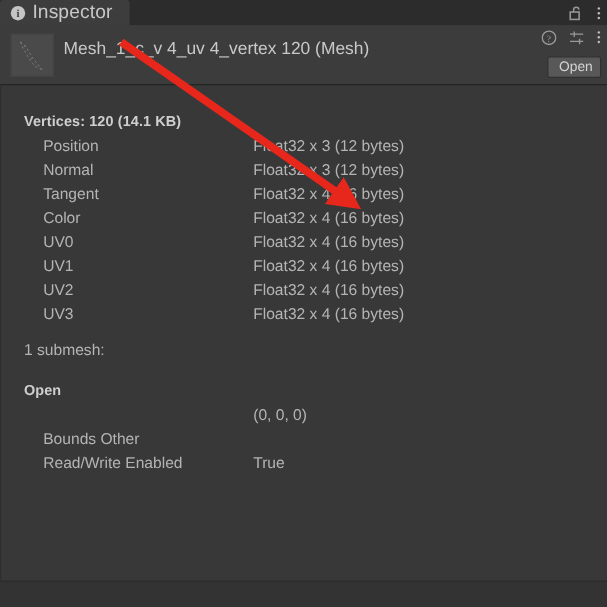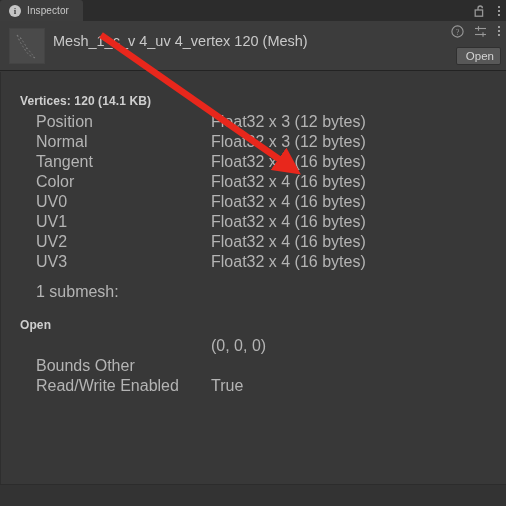--- a/index.html
+++ b/index.html
@@ -38,21 +38,21 @@
     height: 21px;
     background: #3d3d3d;
     display: flex;
     align-items: center;
     padding: 0 14px 0 9px;
     border-top-left-radius: 3px;
     border-top-right-radius: 3px;
     box-sizing: border-box;
   }
   .tab-label {
-    font-size: 10px;
+    font-size: 16px;
     color: #c8c8c8;
     margin-left: 6px;
     letter-spacing: 0.1px;
   }
   .info-icon {
     width: 12px; height: 12px;
     border-radius: 50%;
     background: #c5c5c5;
     color: #3d3d3d;
     font-size: 9px;
@@ -158,34 +158,34 @@
     font-size: 12px;
     font-weight: bold;
     color: #cfcfcf;
     margin: 6px 0 4px 19px;
     letter-spacing: 0.1px;
   }
   .row {
     position: relative;
     height: 20px;
     line-height: 20px;
-    font-size: 16px;
+    font-size: 13px;
     color: #b4b4b4;
   }
   .row .lbl {
     position: absolute;
     left: 35px;
     white-space: nowrap;
   }
   .row .val {
     position: absolute;
     left: 210px;
     white-space: nowrap;
   }
-  .row.free .lbl { left: 35px; }
+  .row.free .lbl { left: 19px; }
   .gap { height: 10px; }
 
   
   .footer {
     position: absolute;
     left: 0; bottom: 0;
     width: 506px;
     height: 22px;
     background: #333333;
     border-top: 1px solid #2c2c2c;

